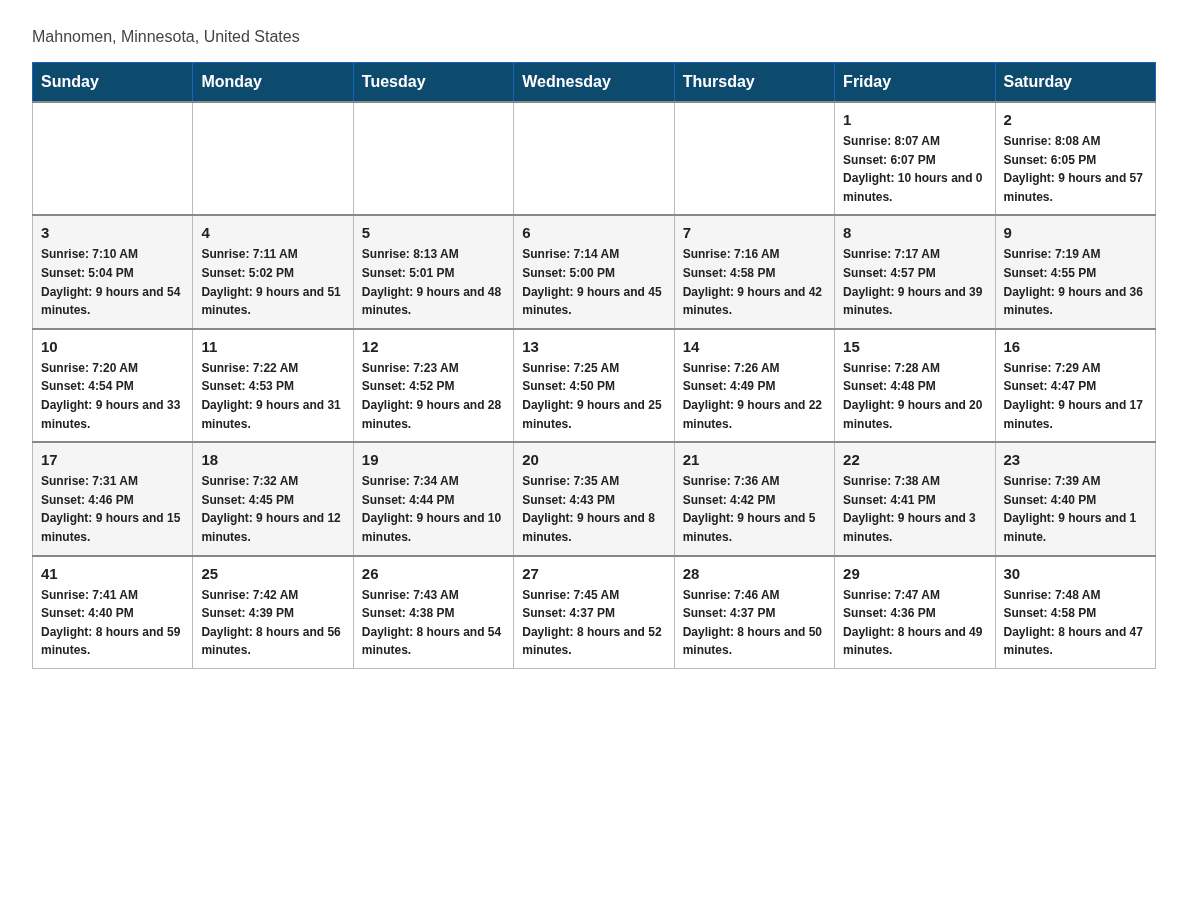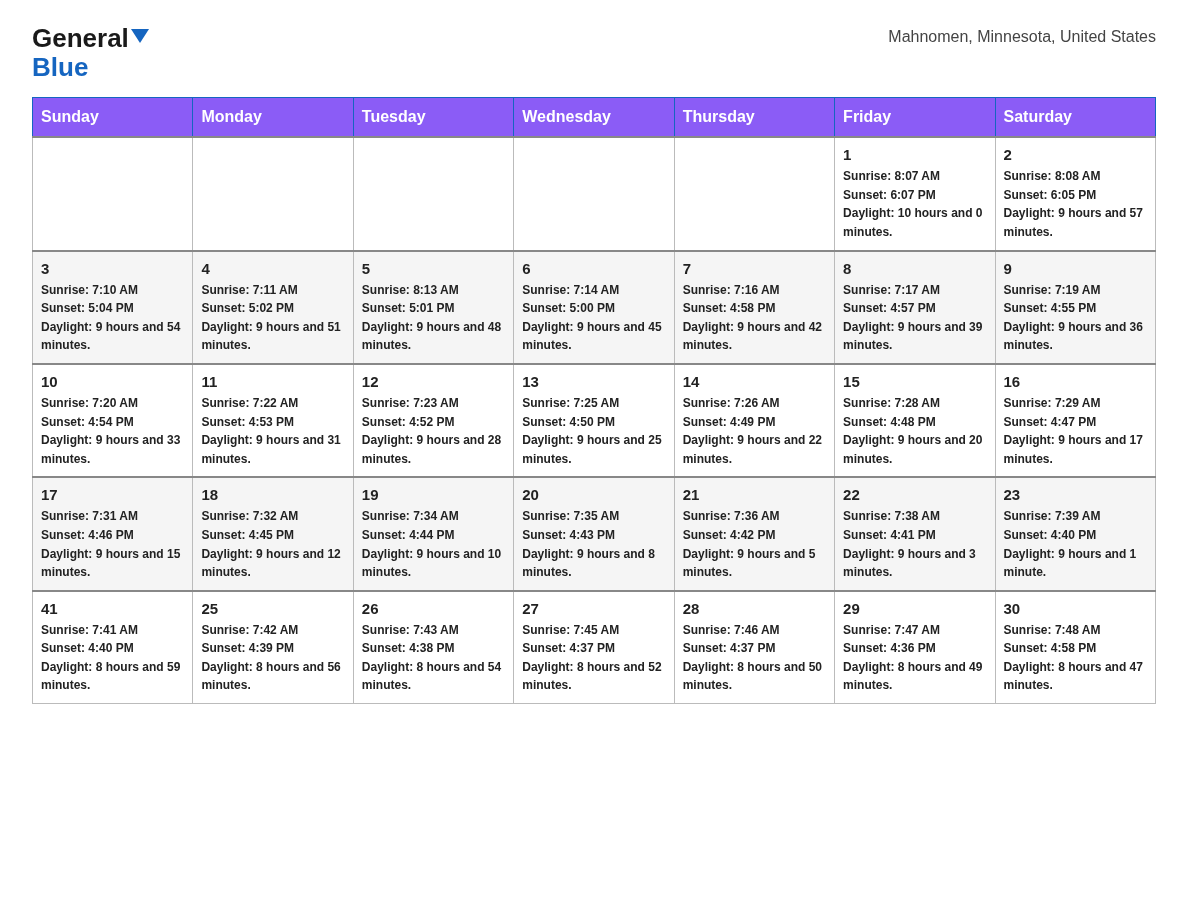--- a/index.html
+++ b/index.html
@@ -59,21 +59,21 @@
       font-size: 16px;
       color: #444;
       margin-top: 4px;
     }
     .calendar {
       width: 100%;
       border-collapse: collapse;
       border: 1px solid #999;
     }
     .calendar th {
-      background-color: #8b5cf6;
+      background-color: #0c4a6e;
       color: #fff;
       font-size: 16px;
       font-weight: 600;
       padding: 10px 8px;
       text-align: left;
       border: 1px solid #1565c0;
     }
     .calendar td {
       vertical-align: top;
       padding: 8px;
@@ -103,27 +103,20 @@
       background: #f9f9f9;
     }
     .week-row td {
       border-top: 2px solid #888;
     }
   </style>
 </head>
 <body>
 
 <div class="header-row">
-  <div class="logo">
-    <div style="display:flex;align-items:center;">
-      <span class="logo-general">General</span>
-      <span class="logo-triangle"></span>
-    </div>
-    <span class="logo-blue">Blue</span>
-  </div>
   <div class="title-block">
     <div class="location-title">Mahnomen, Minnesota, United States</div>
   </div>
 </div>
 
 <table class="calendar">
   <thead>
     <tr>
     <th>Sunday</th>
         <th>Monday</th>

